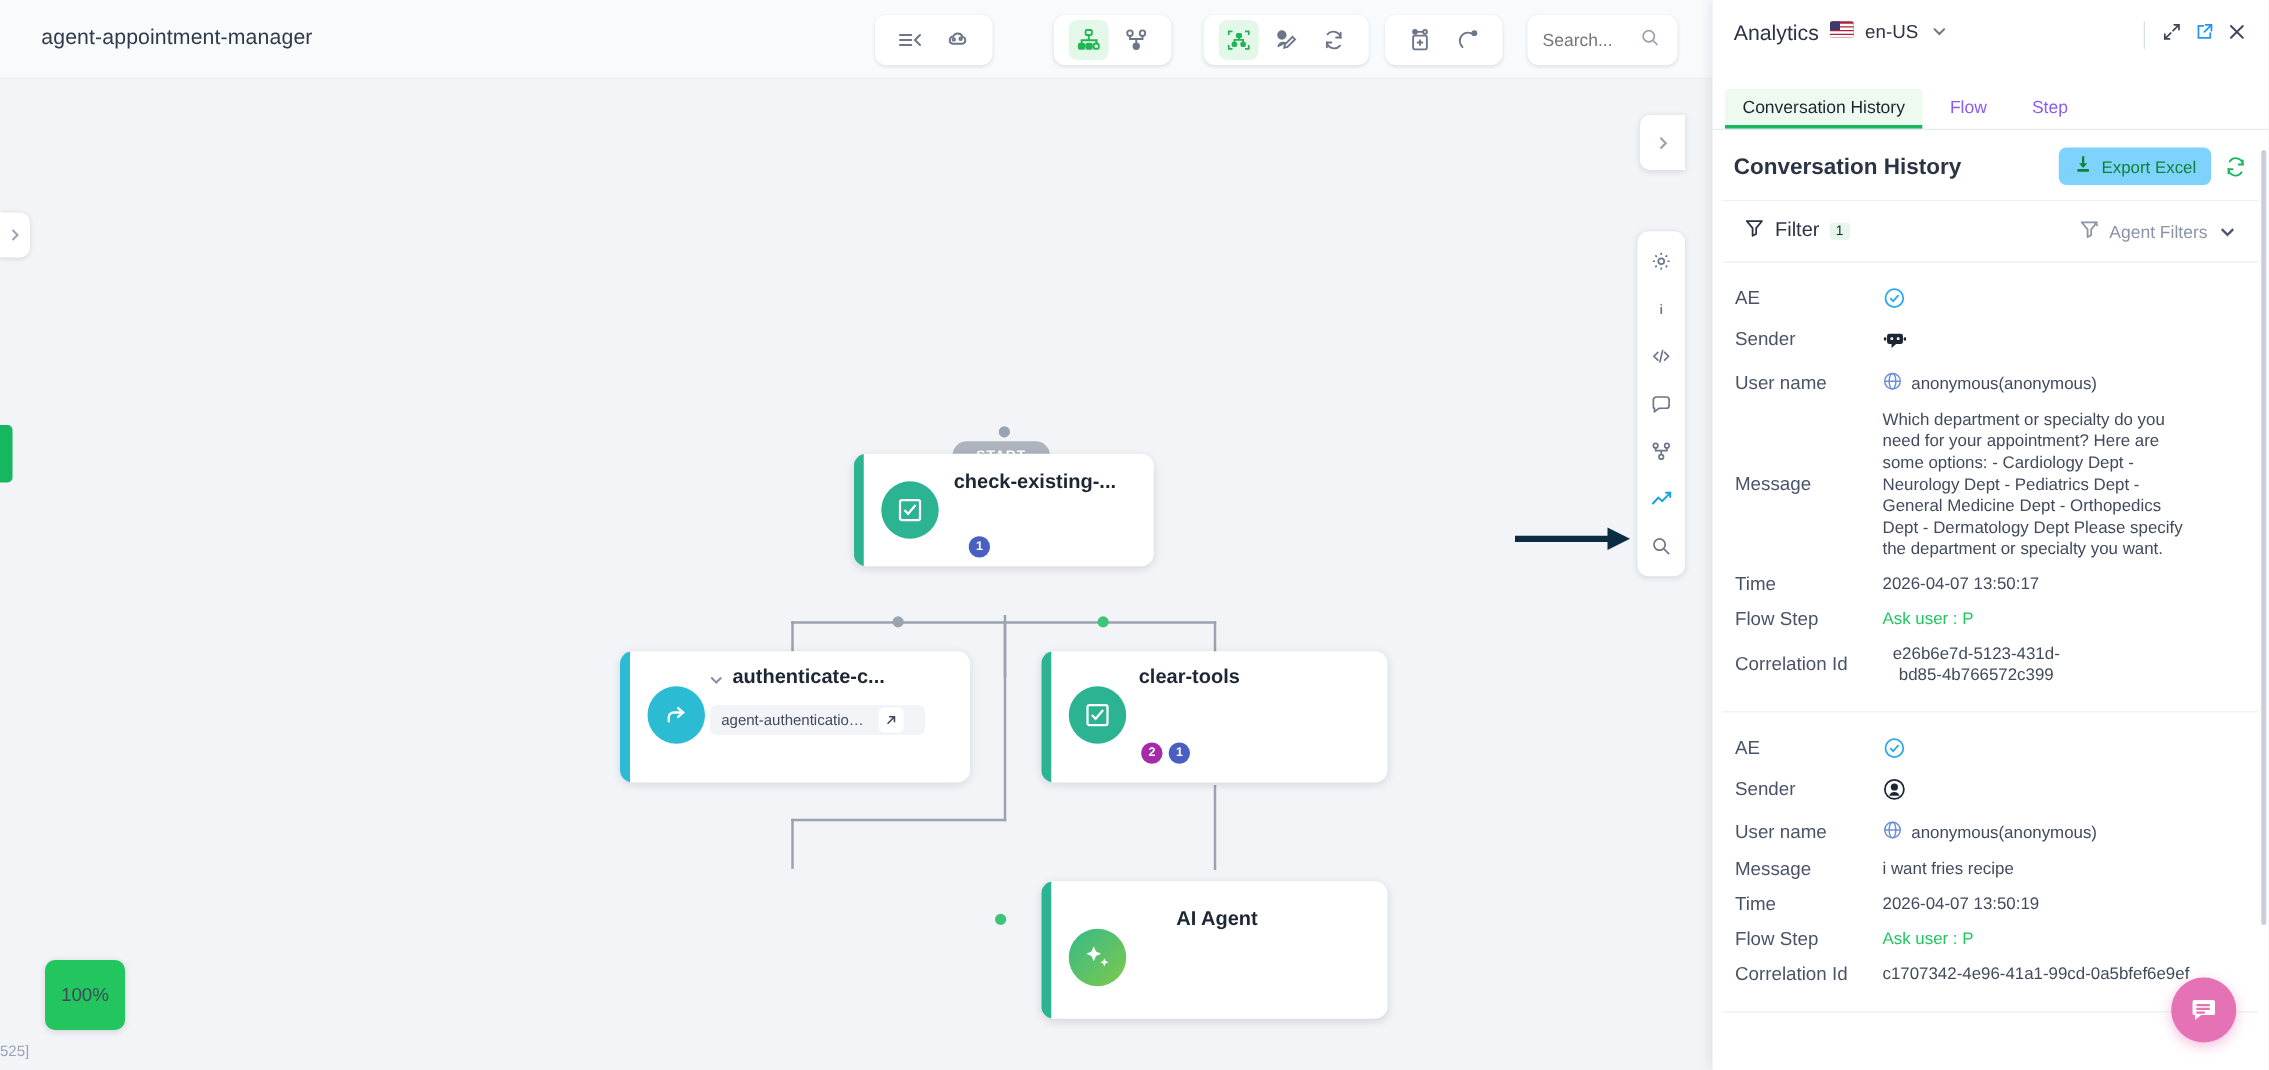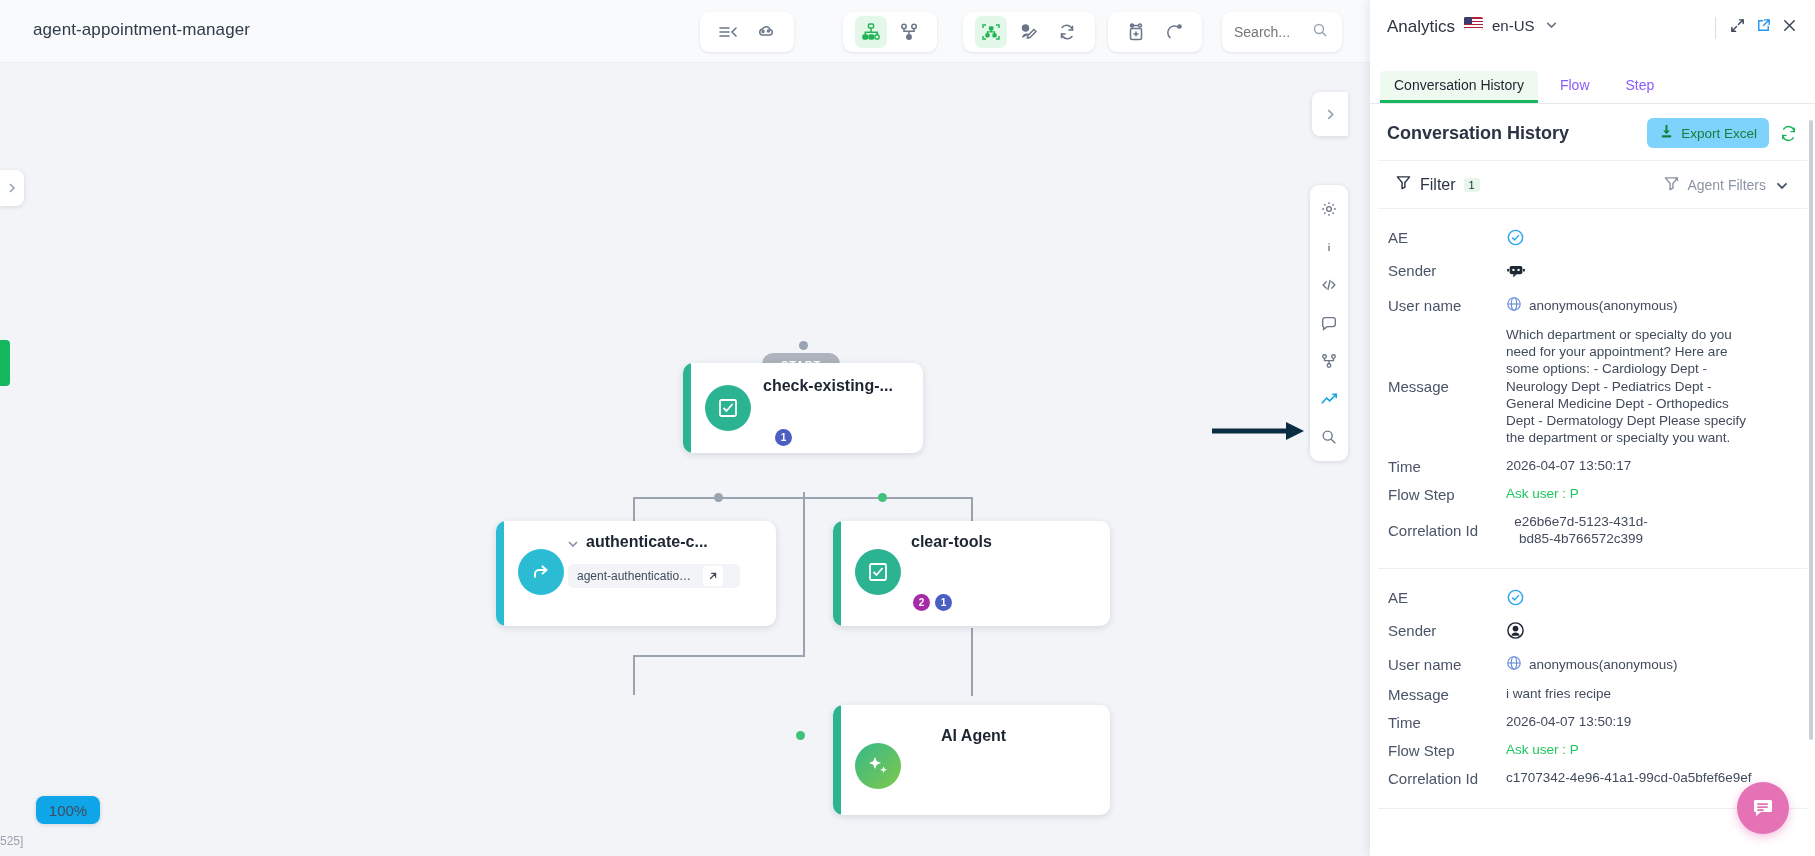--- a/index.html
+++ b/index.html
@@ -57,21 +57,21 @@
     box-shadow: 0 1px 4px rgba(20,30,55,.13);
     display: flex; align-items: center; justify-content: center;
     color: #9aa3b2; cursor: pointer;
   }
   .left-green-tab {
     position: absolute; left: 0; top: 340px; width: 10px; height: 46px;
     background: #15b75f; border-radius: 0 4px 4px 0;
   }
   .zoom-pill {
     position: absolute; left: 36px; bottom: 32px;
-    width: 64px; height: 28px; background: #0ea5e9; border-radius: 8px;
+    width: 64px; height: 56px; background: #22c55e; border-radius: 8px;
     box-shadow: 0 1px 5px rgba(20,30,55,.14);
     display: flex; align-items: center; justify-content: center;
     font-size: 15px; color: #414b5c; cursor: pointer;
   }
   .corner-note {
     position: absolute; left: 0; bottom: 8px; font-size: 12px; color: #9aa3b2;
   }
 
   
   .vtool {

